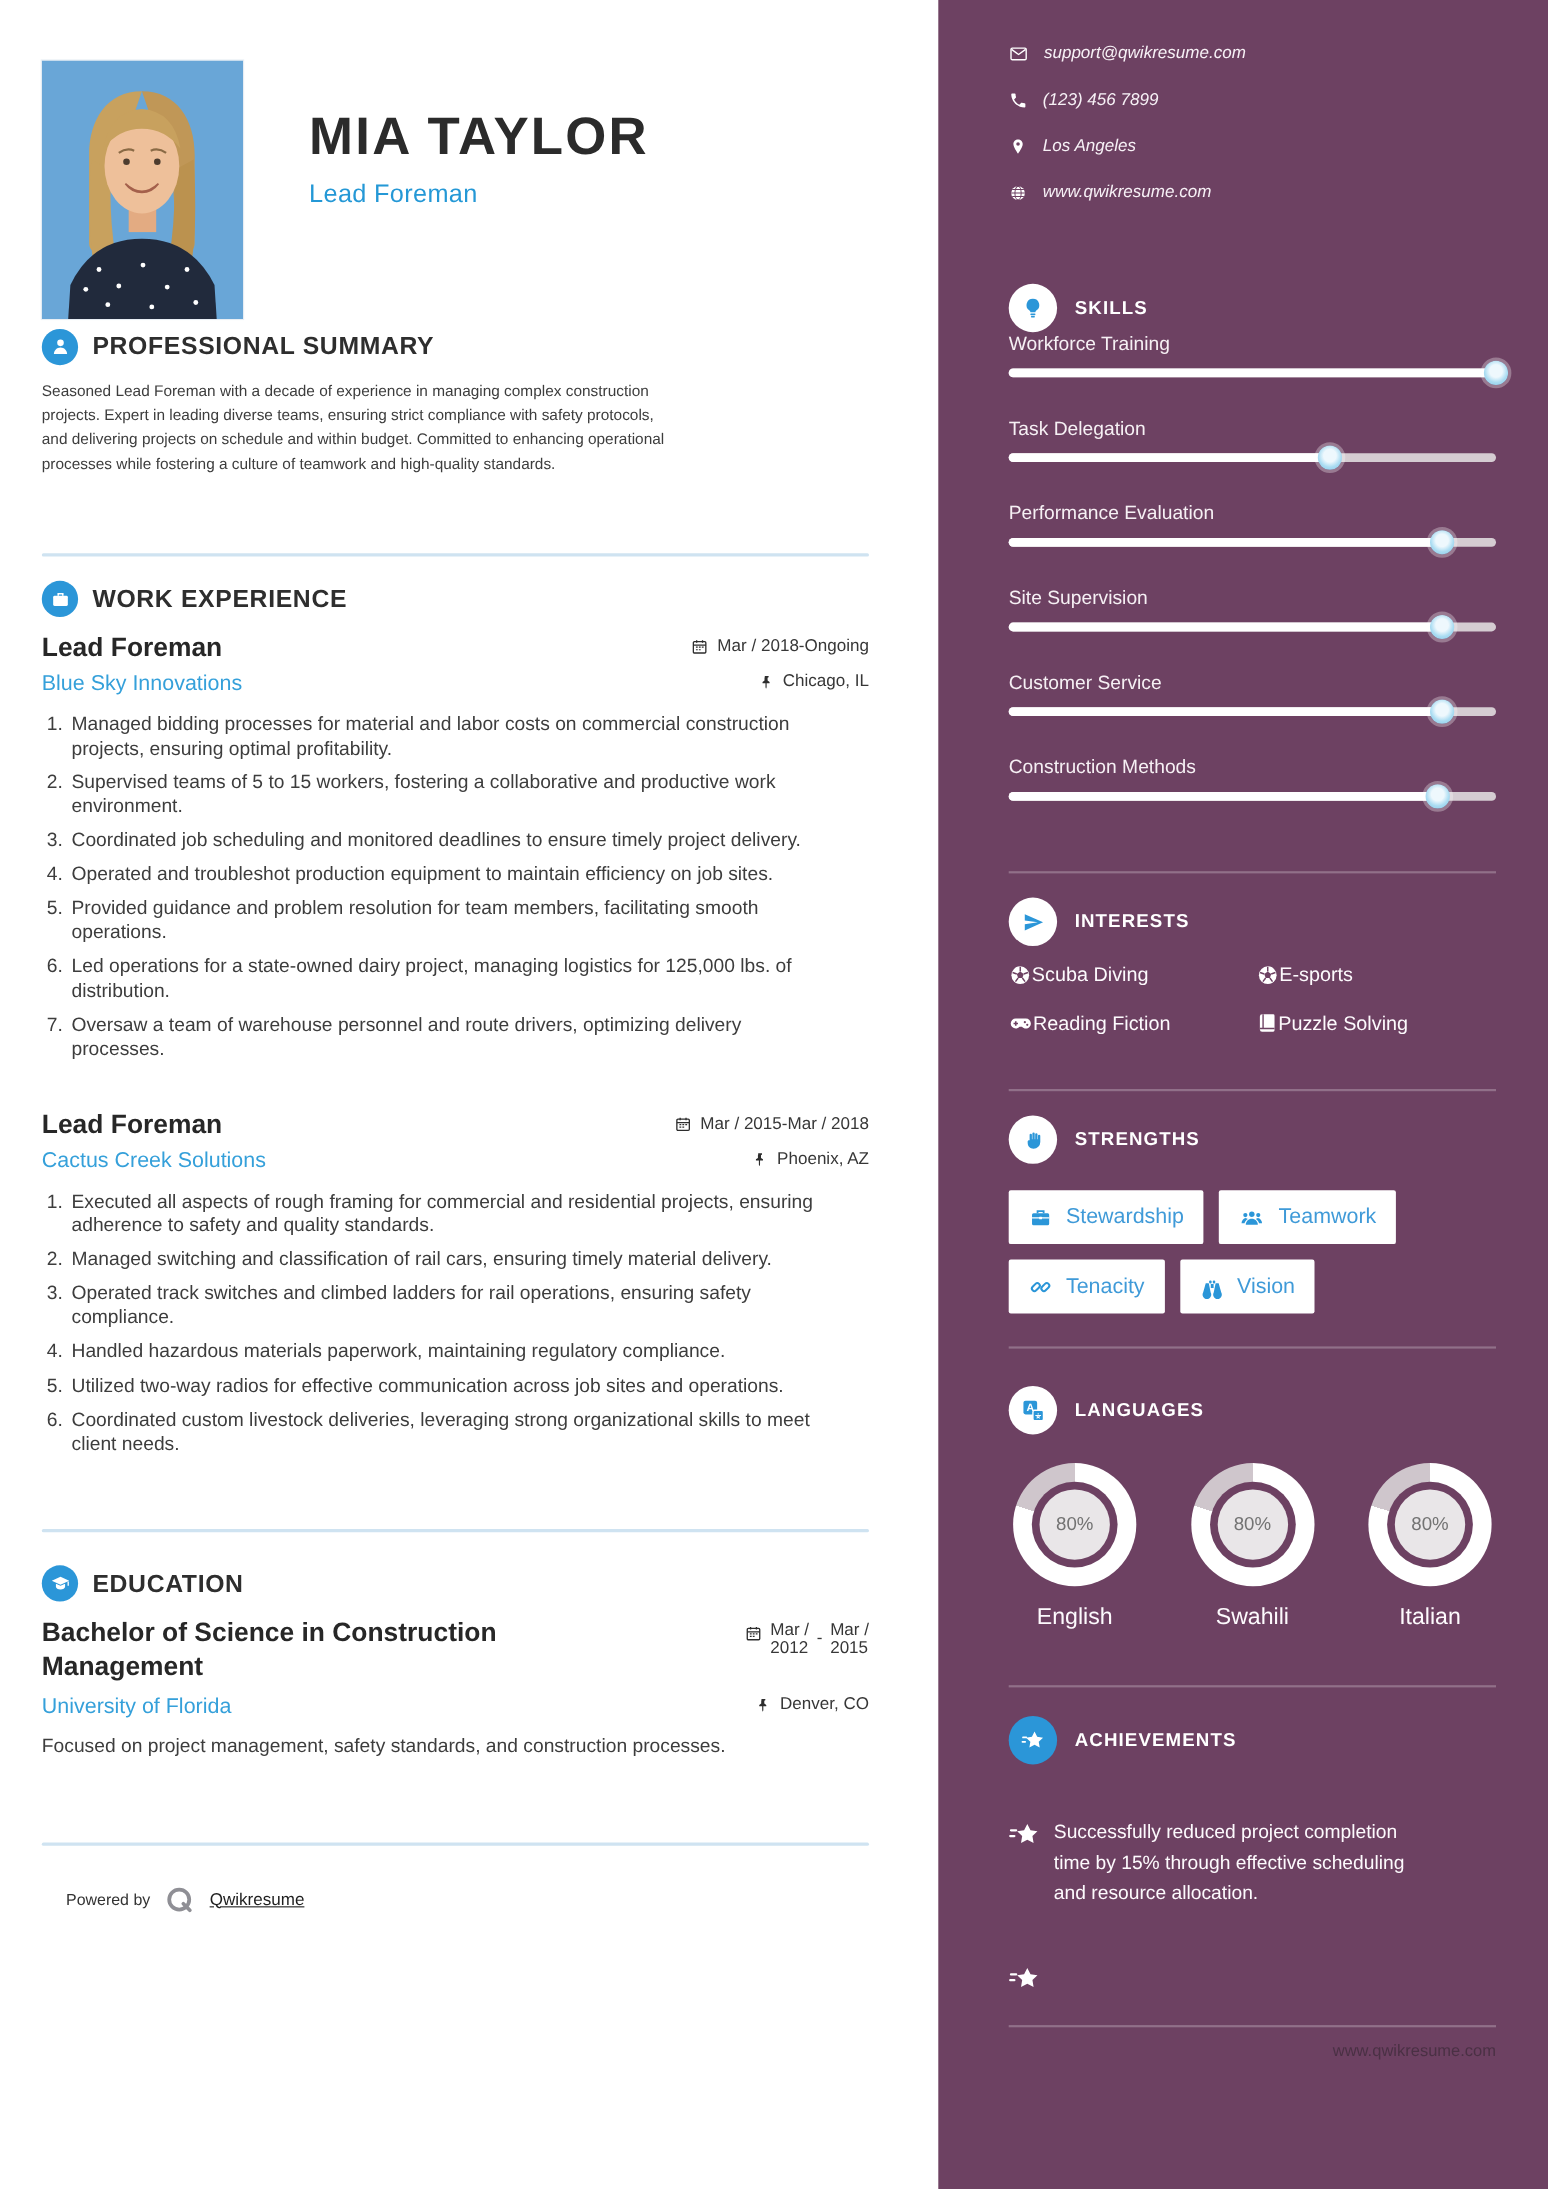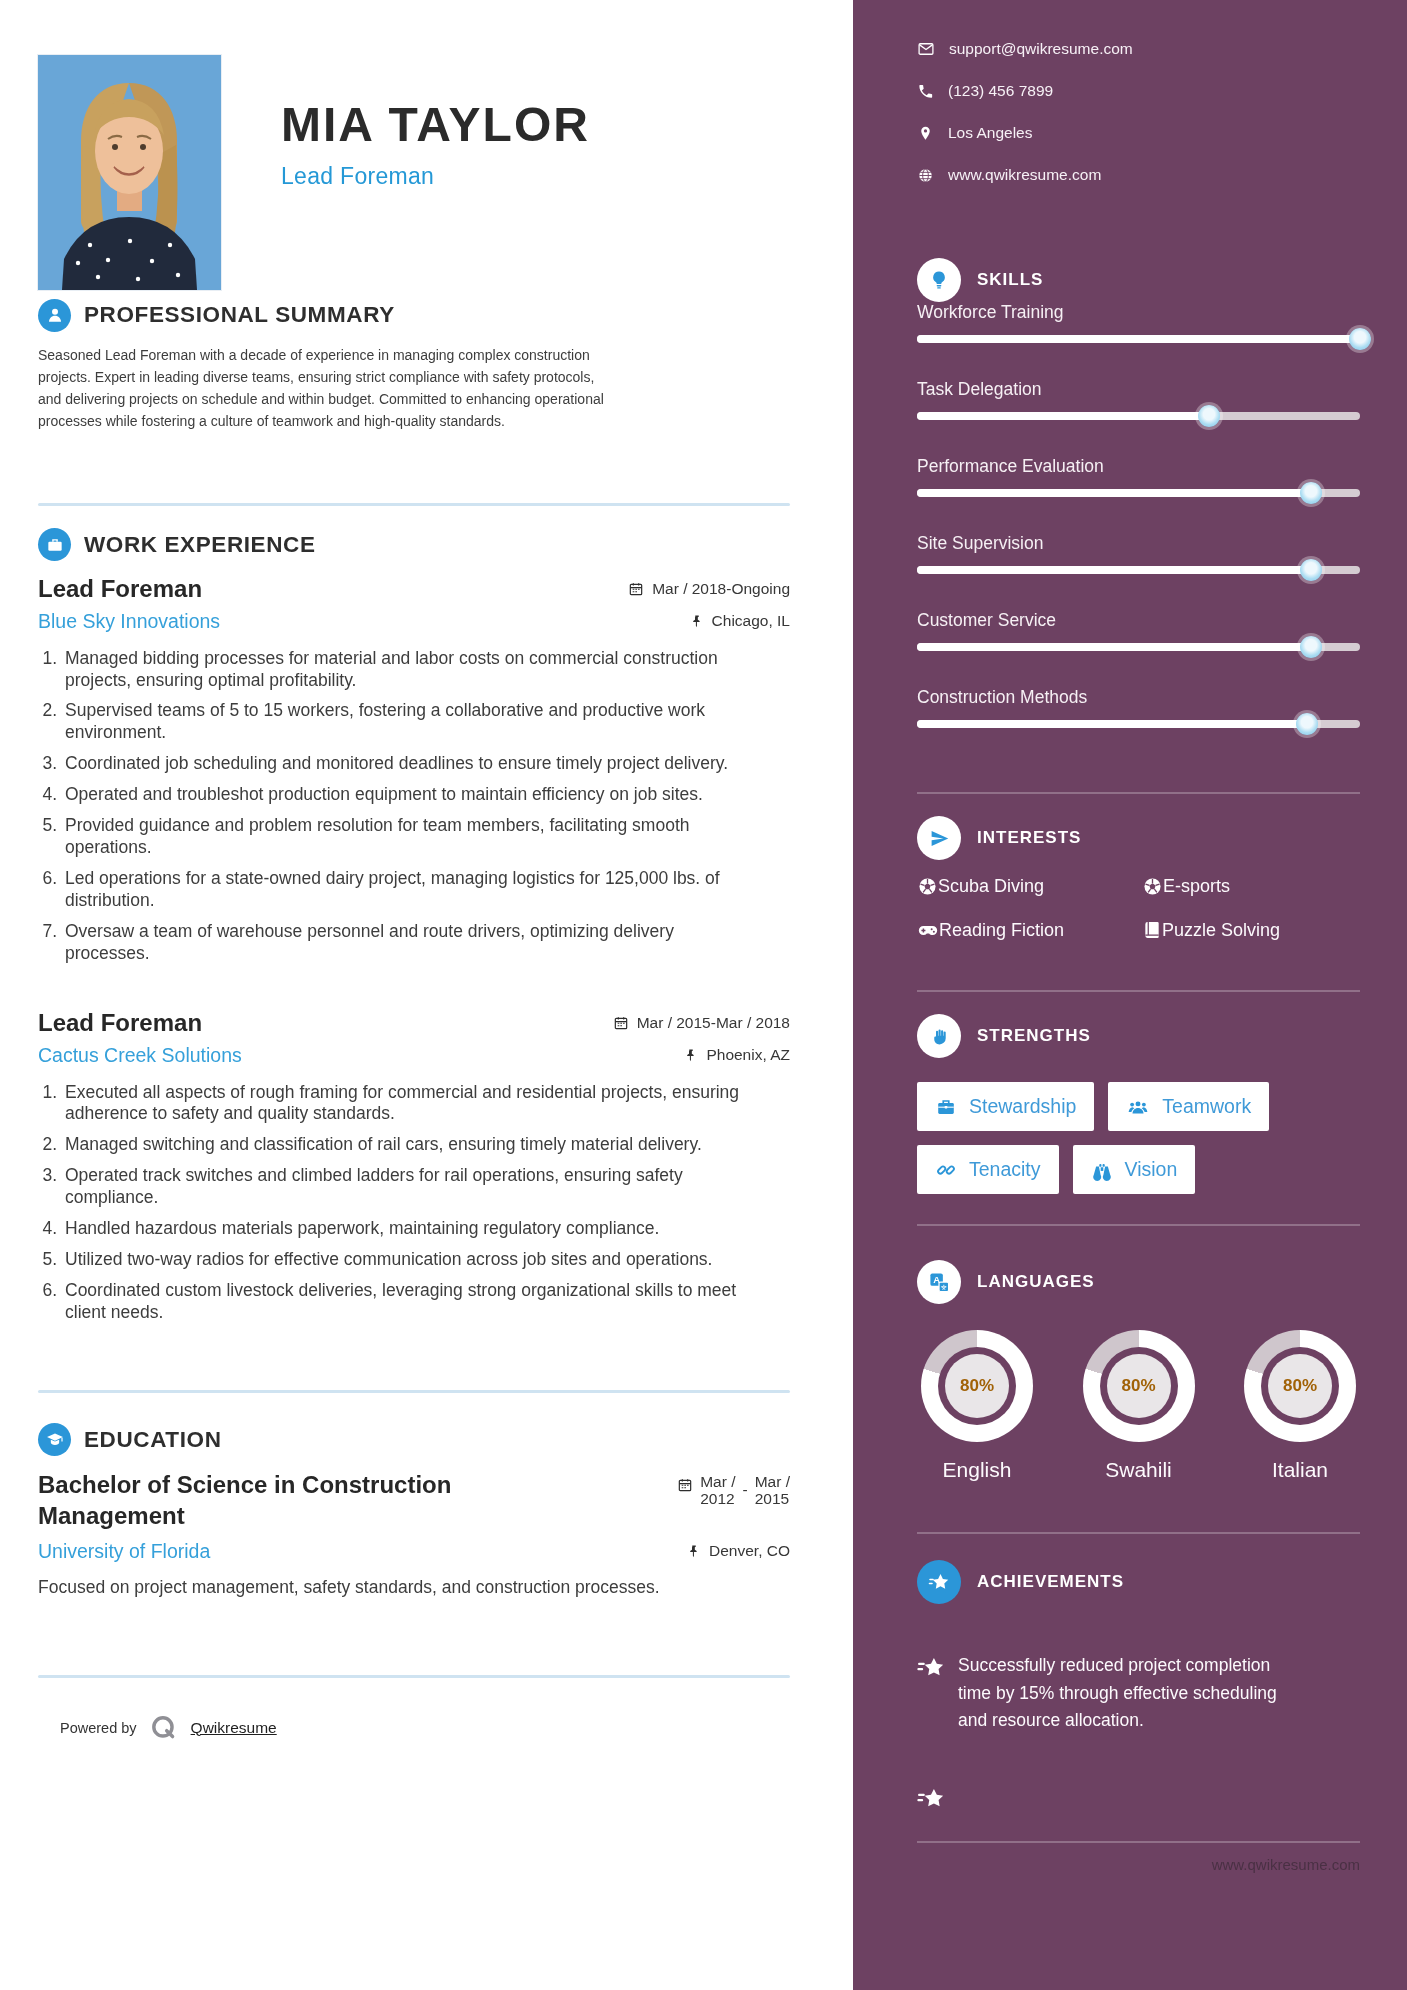--- a/index.html
+++ b/index.html
@@ -40,21 +40,21 @@
   .date-col{display:flex;flex-direction:column;line-height:17px;text-align:left;}
   .date-sep{padding-top:8px;}
   .edu-sub{display:flex;justify-content:space-between;align-items:baseline;margin-top:9px;}
   .edu-desc{margin-top:14px;width:640px;font-size:17.5px;line-height:21.9px;}
   .footer-l{margin-top:36px;margin-left:22px;display:flex;align-items:center;gap:12px;}
   .powered{font-size:14.5px;color:#333;}
   .brand{font-size:15.5px;color:#1f1f1f;text-decoration:underline;cursor:pointer;}
   
   .rcol{position:absolute;left:853px;top:0;width:554px;height:100%;box-sizing:border-box;
         background:#6d4162;padding:0 47px 0 64px;color:#fff;}
-  .contact{padding-top:40px;}
+  .contact{padding-top:40px;font-style:italic;}
   .c-row{display:flex;align-items:center;gap:14px;height:18px;margin-bottom:24px;
          font-size:15.5px;color:#f7f1f6;}
   .c-row svg{flex:none;}
   .sec-head-r{display:flex;align-items:center;gap:16px;height:44px;}
   .badge-white{width:44px;height:44px;border-radius:50%;background:#fff;flex:none;
                display:flex;align-items:center;justify-content:center;}
   .badge-ach{width:44px;height:44px;border-radius:50%;background:#2b96d8;flex:none;
              display:flex;align-items:center;justify-content:center;}
   .sec-title-r{font-size:17px;font-weight:bold;color:#fff;letter-spacing:1px;}
   .skills-head{margin-top:74px;}
@@ -76,22 +76,22 @@
   .int-item{display:flex;align-items:center;font-size:18px;color:#fdfafd;height:24px;}
   .str-wrap{margin-top:24px;display:flex;flex-wrap:wrap;gap:14px;width:420px;}
   .str-card{display:flex;align-items:center;gap:12px;background:#fff;border-radius:2px;
             padding:13px 18px;font-size:19.5px;color:#3f9ad8;}
   .lang-row{margin-top:26px;display:flex;justify-content:space-between;padding:0 4px;}
   .ring{width:112px;height:112px;border-radius:50%;
         background:conic-gradient(#ffffff 0 288deg,#cfc6cc 288deg 360deg);
         display:flex;align-items:center;justify-content:center;}
   .ring-hole{width:78px;height:78px;border-radius:50%;background:#6d4162;
              display:flex;align-items:center;justify-content:center;}
-  .ring-disc{width:64px;height:64px;border-radius:50%;background:#e9e6e8;color:#a16207;
-             font-size:17px;font-weight:bold;display:flex;align-items:center;justify-content:center;}
+  .ring-disc{width:64px;height:64px;border-radius:50%;background:#e9e6e8;color:#737373;
+             font-size:17px;font-weight:normal;display:flex;align-items:center;justify-content:center;}
   .lang-labels{margin-top:16px;display:flex;justify-content:space-between;padding:0 4px;}
   .lang-label{width:112px;text-align:center;font-size:21px;color:#fdfafd;}
   .ach-list{margin-top:14px;}
   .ach-item{display:flex;gap:13px;margin-bottom:16px;margin-top:48px;}
   .ach-item svg{flex:none;margin-top:2px;}
   .ach-text{width:336px;font-size:17.5px;line-height:27.5px;color:#fdfafd;}
   .r-footer{margin-top:13px;text-align:right;font-size:15px;color:#4a3044;}
 </style>
 </head>
 <body>

